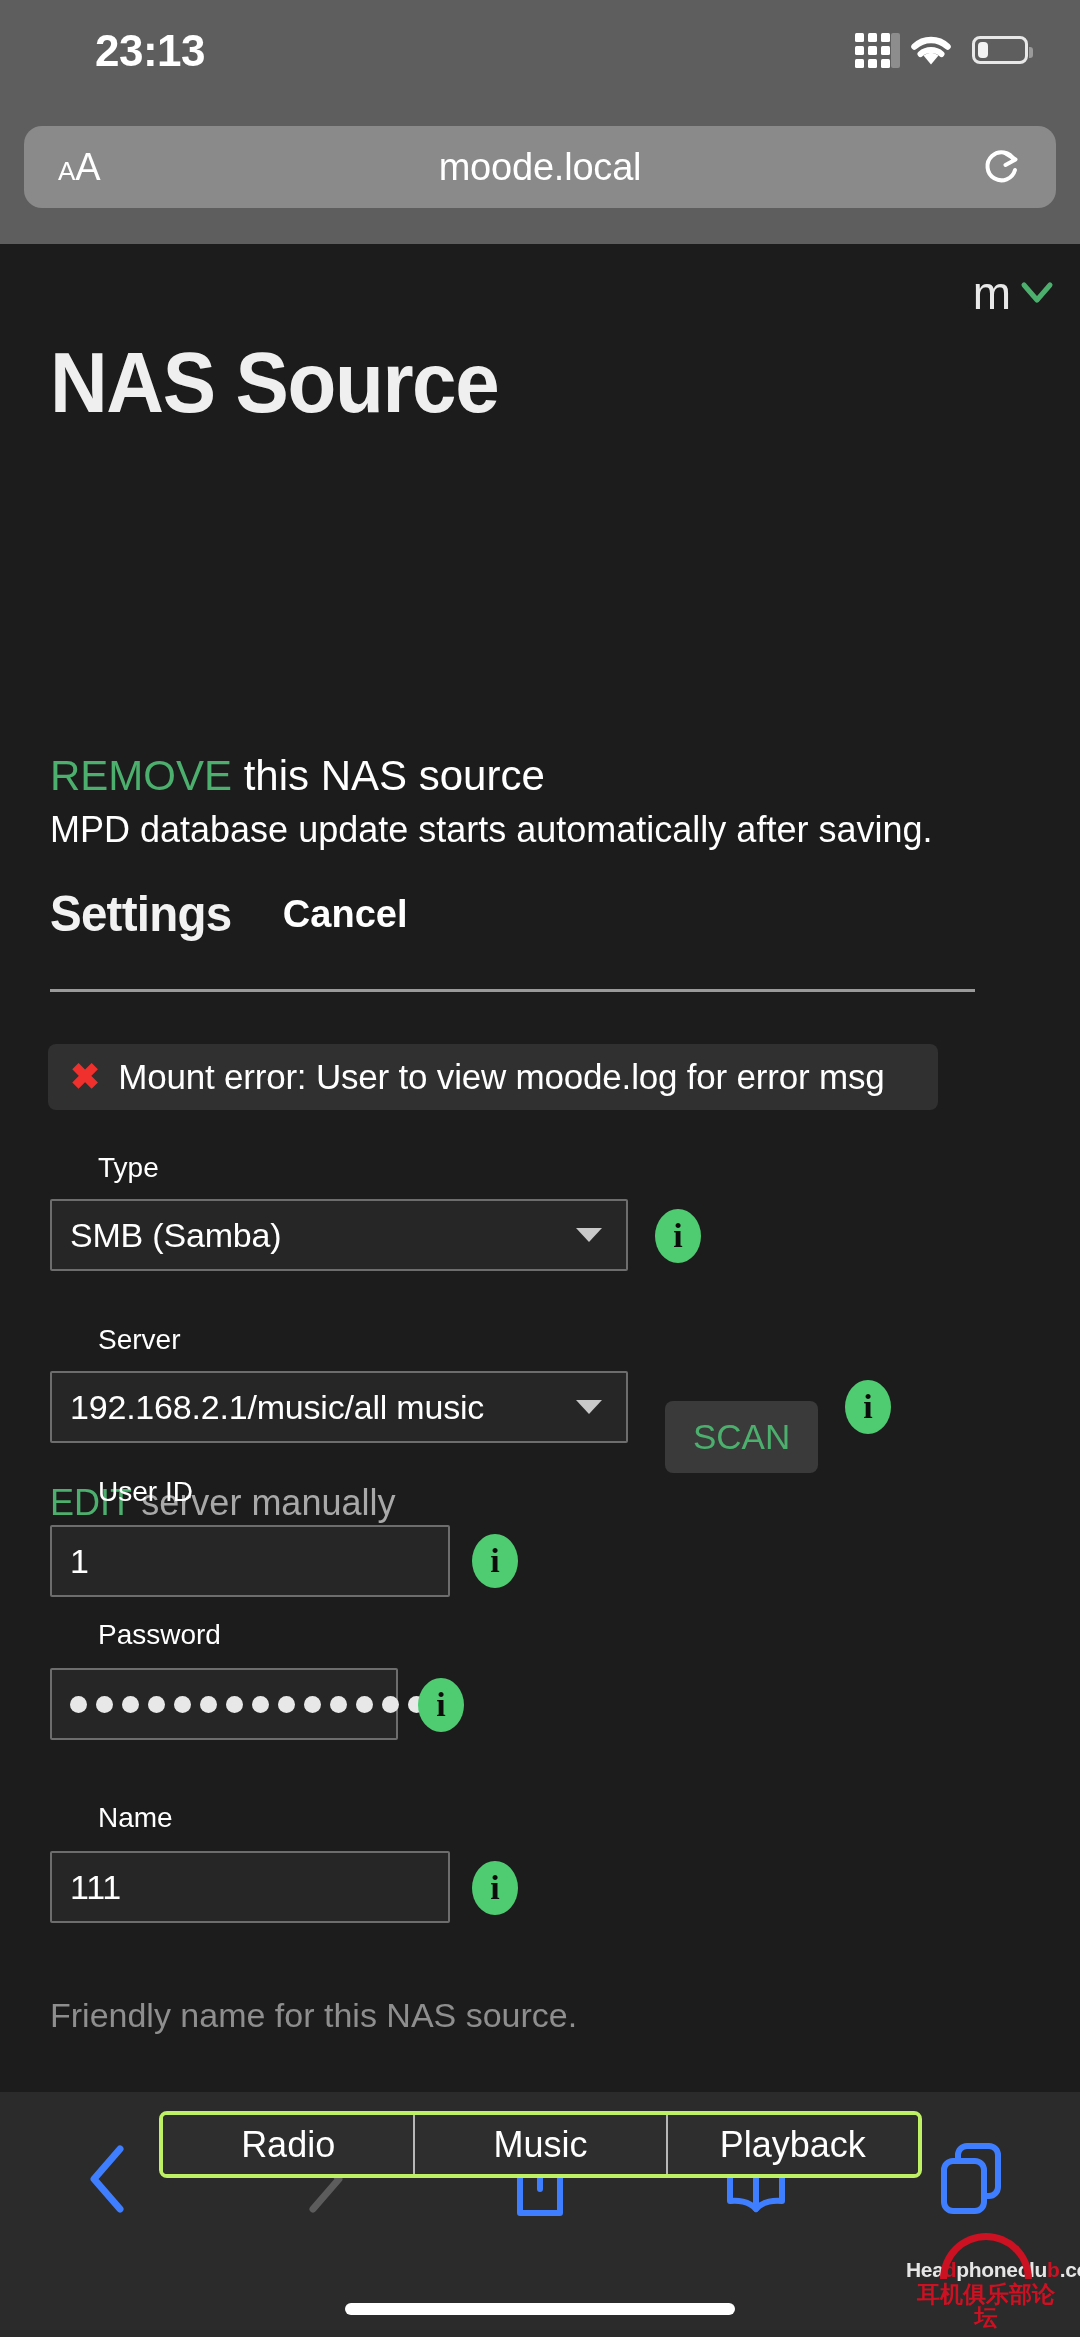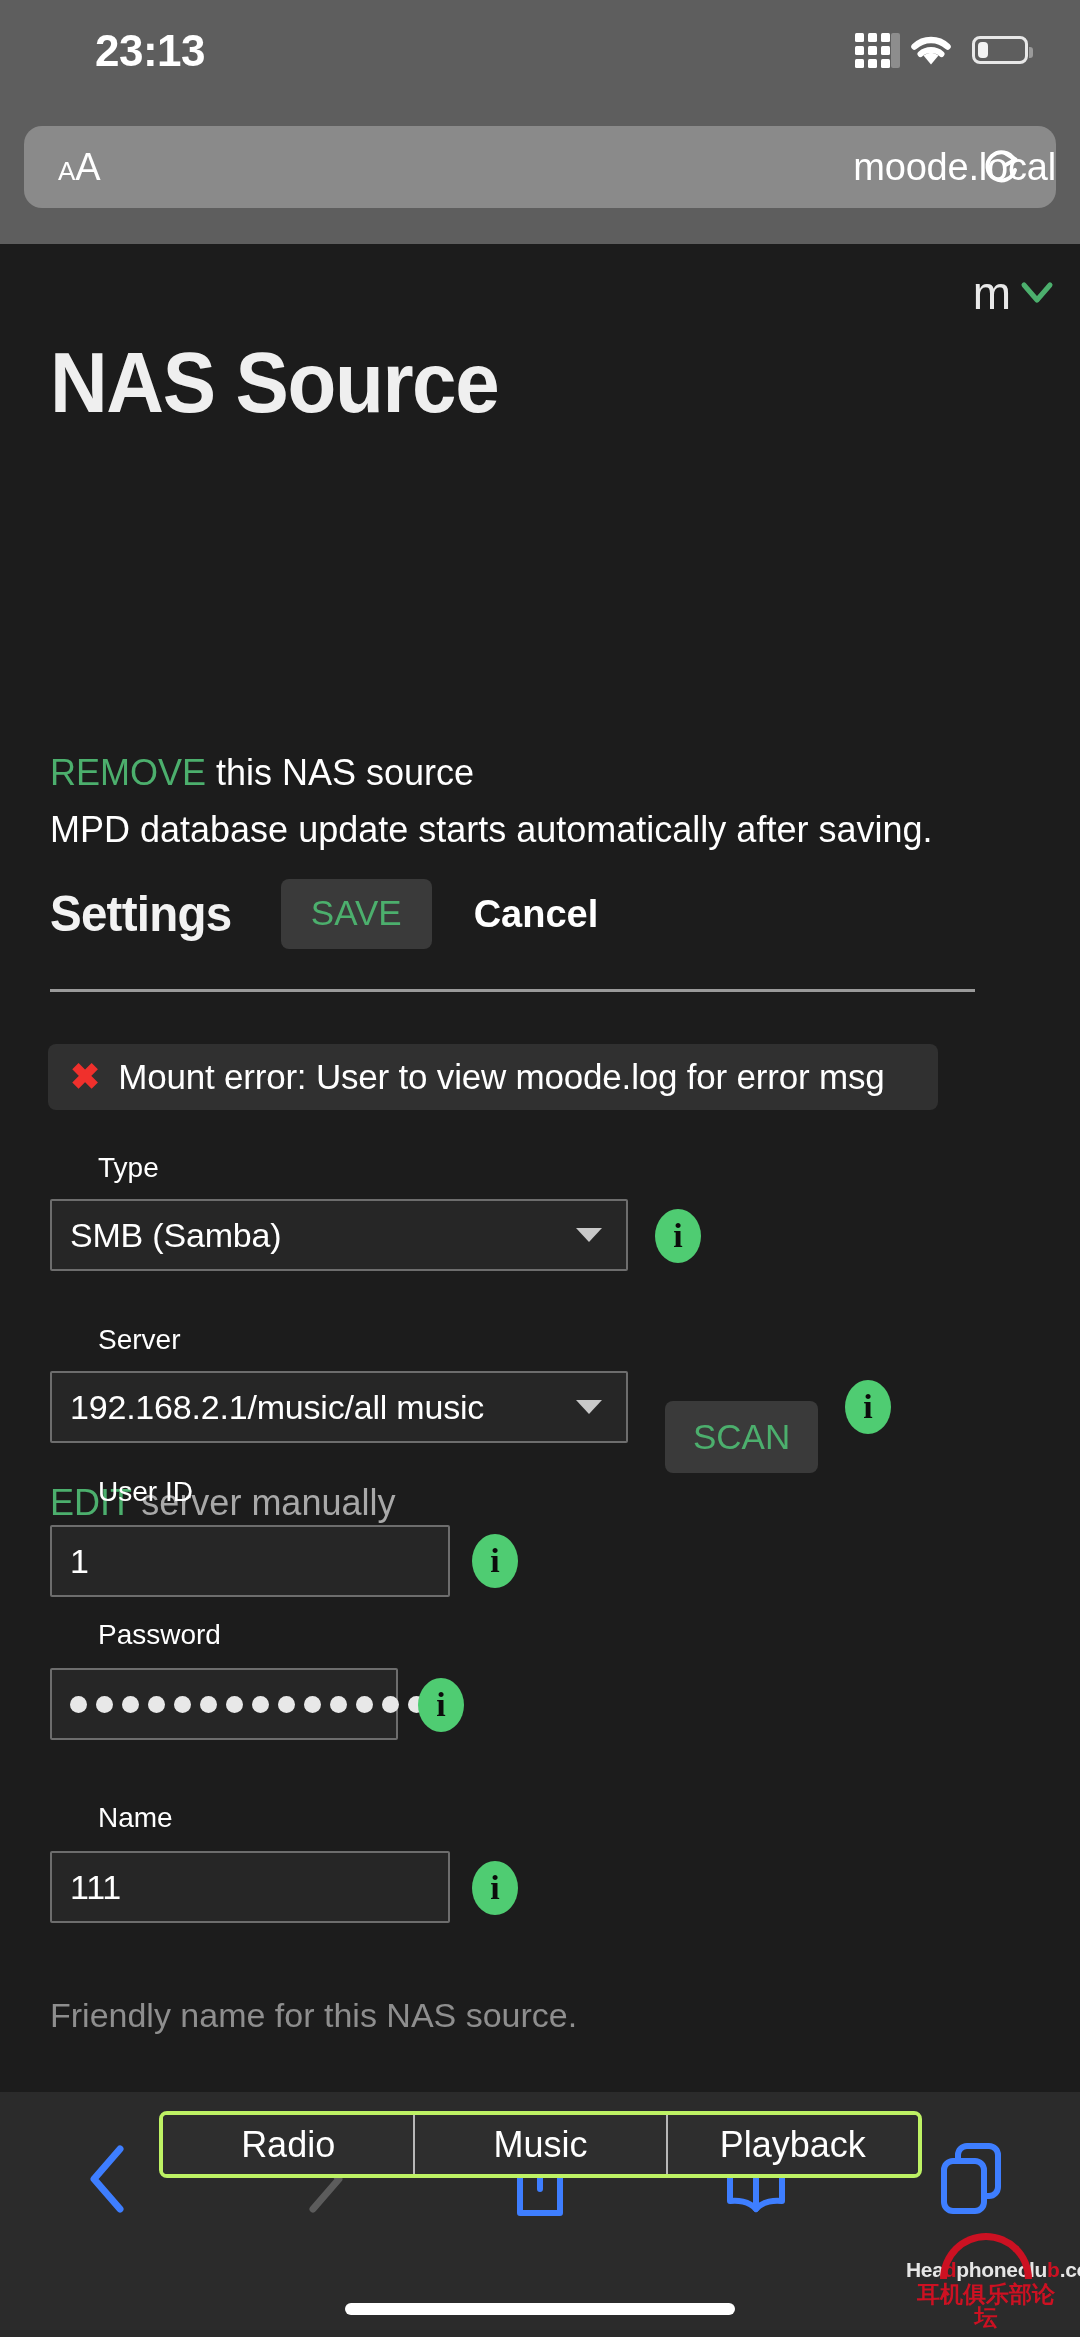--- a/index.html
+++ b/index.html
@@ -104,21 +104,21 @@
     left: 34px;
     color: #ffffff;
     display: flex;
     align-items: baseline;
     font-weight: 500;
   }
   .aa-btn .small { font-size: 26px; }
   .aa-btn .big { font-size: 38px; }
   .url-text {
     width: 100%;
-    text-align: right;
+    text-align: center;
     font-size: 38px;
     color: #ffffff;
     letter-spacing: -0.2px;
   }
   .reload-btn {
     position: absolute;
     right: 32px;
     width: 44px; height: 44px;
   }
 
@@ -154,21 +154,21 @@
     color: #efefef;
     letter-spacing: -1.5px;
     line-height: 1;
     transform: scaleX(0.93);
     transform-origin: left center;
   }
 
   .remove-line {
     position: absolute;
     left: 50px; top: 508px;
-    font-size: 36px;
+    font-size: 42px;
     color: #ffffff;
   }
   .remove-line .lnk { color: #4caf6d; }
 
   .mpd-line {
     position: absolute;
     left: 50px; top: 565px;
     font-size: 36px;
     color: #ffffff;
   }
@@ -469,21 +469,20 @@
     <h1 class="title">NAS Source</h1>
 
     <div class="remove-line">
       <span class="lnk">REMOVE</span><span> this NAS source</span>
     </div>
 
     <div class="mpd-line">MPD database update starts automatically after saving.</div>
 
     <div class="settings-row">
       <span class="settings-h">Settings</span>
-      <button class="save-btn">SAVE</button>
       <button class="cancel-btn">Cancel</button>
     </div>
     <div class="hr1"></div>
 
     <div class="err-banner">
       <span class="err-x">✖</span>
       <span class="err-text">Mount error: User to view moode.log for error msg</span>
     </div>
 
     <div class="field-label" style="left:50px; top:908px;">Type</div>

